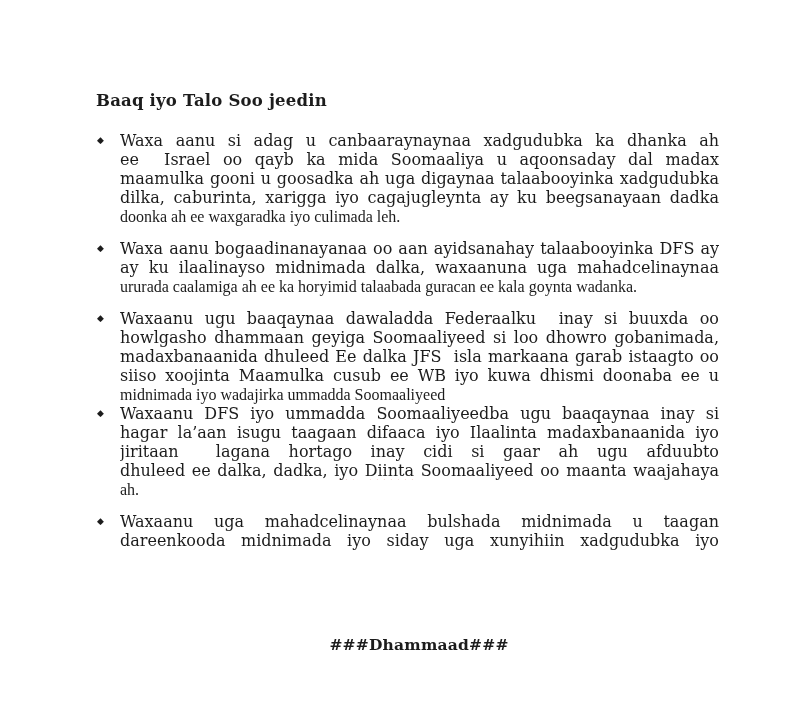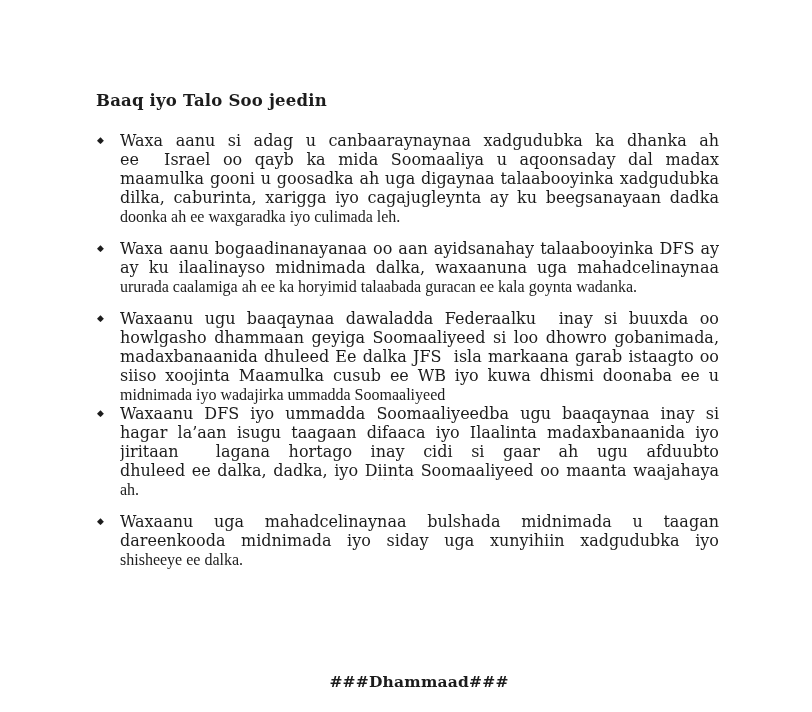--- a/index.html
+++ b/index.html
@@ -57,21 +57,21 @@
     font-family: Liberation Serif, serif;
   }
   .miss {
     text-decoration-line: underline;
     text-decoration-style: wavy;
     text-decoration-thickness: 1px;
     text-underline-offset: 3px;
   }
   .doc-footer {
     position: absolute;
-    left: 120px; top: 672px;
+    left: 120px; top: 635px;
     width: 598px;
     text-align: center;
     font-weight: bold;
     font-size: 15.5px;
     letter-spacing: 0.2px;
   }
 </style>
 </head>
 <body>
 
@@ -106,18 +106,17 @@
         <div class="line">Waxaanu DFS iyo ummadda Soomaaliyeedba ugu baaqaynaa inay si wadajir ah oo</div>
         <div class="line">hagar la’aan isugu taagaan difaaca iyo Ilaalinta madaxbanaanida iyo midnimada</div>
         <div class="line">jiritaan  lagana hortago inay cidi si gaar ah ugu afduubto goonigoosadnimo khasab</div>
         <div class="line"><span>dhuleed ee dalka, dadka, </span><span class="miss" style="text-decoration-color: rgb(216, 58, 52);">iyo</span><span> </span><span class="miss" style="text-decoration-color: rgb(216, 58, 52);">Diinta</span><span> Soomaaliyeed oo maanta waajahaya khatar</span></div>
         <div class="line last">ah.</div>
       </div>
       <div class="bullet-item">
         <span class="bullet">◆</span>
         <div class="line">Waxaanu uga mahadcelinaynaa bulshada midnimada u taagan  Caasimadda iyo</div>
         <div class="line">dareenkooda midnimada iyo siday uga xunyihiin xadgudubka iyo faragelinta</div>
-        <div class="line last">shisheeye ee dalka.</div>
       </div>
     </div>
 
   <div class="doc-footer">###Dhammaad###</div>
 </div>
 
 </body></html>

